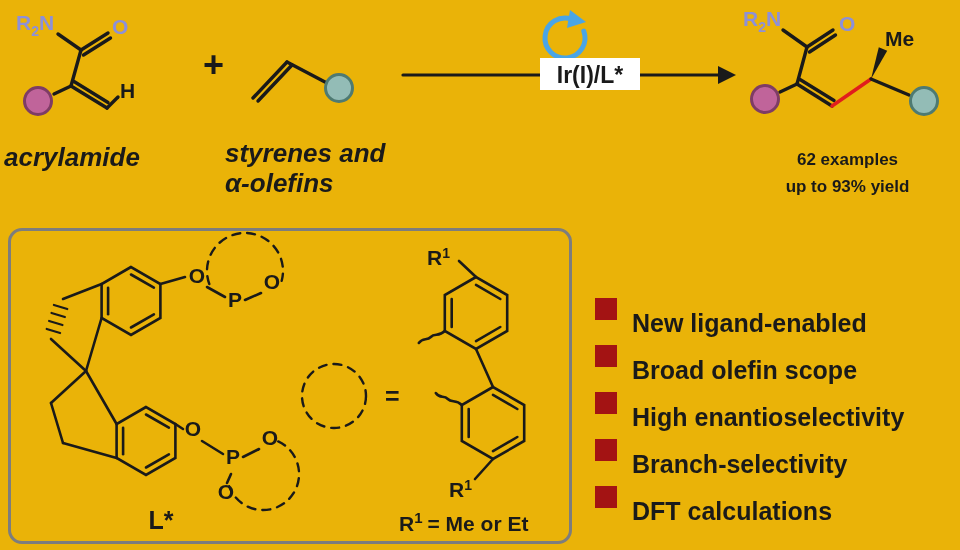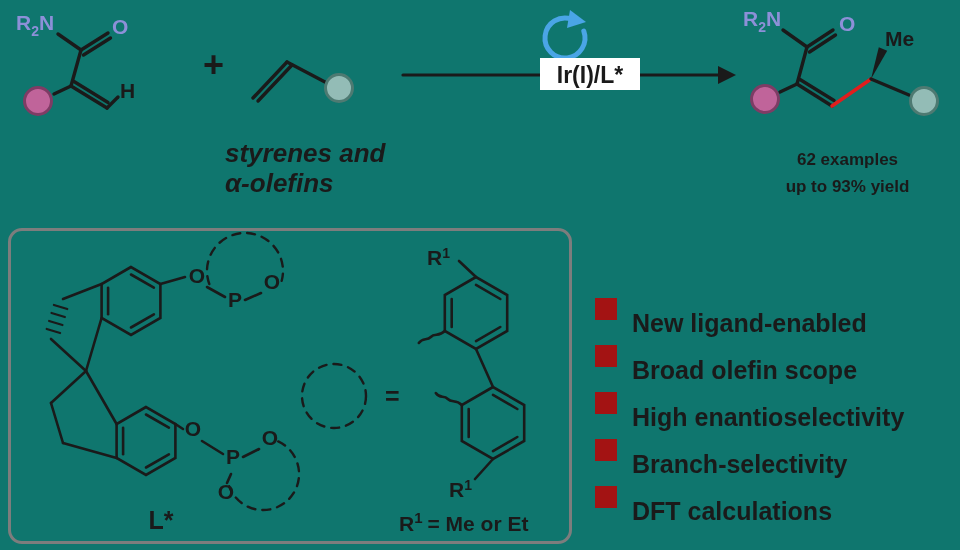--- a/index.html
+++ b/index.html
@@ -8,21 +8,21 @@
     --magenta-fill:#c0649a;
     --magenta-stroke:#7e3c65;
     --teal-fill:#93bcb6;
     --teal-stroke:#4e7a72;
     --blue-arrow:#4aa5e6;
     --maroon:#a31313;
     --red-bond:#e11d1d;
     --box-border:#7d7d7d;
   }
   html,body{margin:0;padding:0;background:#ffffff;}
-  #canvas{position:relative;width:960px;height:550px;background:#0f766e;overflow:hidden;
+  #canvas{position:relative;width:960px;height:550px;background:#eab308;overflow:hidden;
           font-family:"Liberation Sans",sans-serif;color:var(--ink);}
   .abs{position:absolute;}
   svg{display:block;}
   .bond{stroke:var(--ink);stroke-width:3.4;stroke-linecap:round;fill:none;}
   .bond-thin{stroke:var(--ink);stroke-width:2.6;stroke-linecap:round;fill:none;}
   .bond-red{stroke:var(--red-bond);stroke-width:3.6;stroke-linecap:round;fill:none;}
   .dash{stroke:var(--ink);stroke-width:2.4;fill:none;stroke-dasharray:8 7;stroke-linecap:round;}
   .atom{font-family:"Liberation Sans",sans-serif;font-weight:bold;font-size:21px;fill:var(--ink);}
   .atom-purple{fill:var(--purple);}
   .c-magenta{fill:var(--magenta-fill);stroke:var(--magenta-stroke);stroke-width:3;}
@@ -56,20 +56,21 @@
       <path class="bond" d="M63,82 L99,104"></path>
       <path class="bond" d="M66,77.5 L100,98.5"></path>
       <path class="bond" d="M99,104 L110,93"></path>
     </g>
     <circle class="c-magenta" cx="30" cy="97" r="13.5"></circle>
     <text class="atom atom-purple" x="8" y="26"><tspan>R</tspan><tspan dy="6" font-size="14">2</tspan><tspan dy="-6">N</tspan></text>
     <text class="atom atom-purple" x="104" y="30">O</text>
     <text class="atom" x="112" y="94">H</text>
   </svg>
 
+  <div class="abs caption" style="left:4px;top:142px;">acrylamide</div>
 
   <div class="abs plus" style="left:203px;top:44px;">+</div>
 
   <svg class="abs" style="left:247px;top:38px;" width="125" height="78" viewBox="0 0 125 78">
     <g>
       <path class="bond" d="M6,60 L40,24"></path>
       <path class="bond" d="M11,63 L45,27"></path>
       <path class="bond" d="M40,24 L78,44"></path>
     </g>
     <circle class="c-teal" cx="92" cy="50" r="13.5"></circle>

